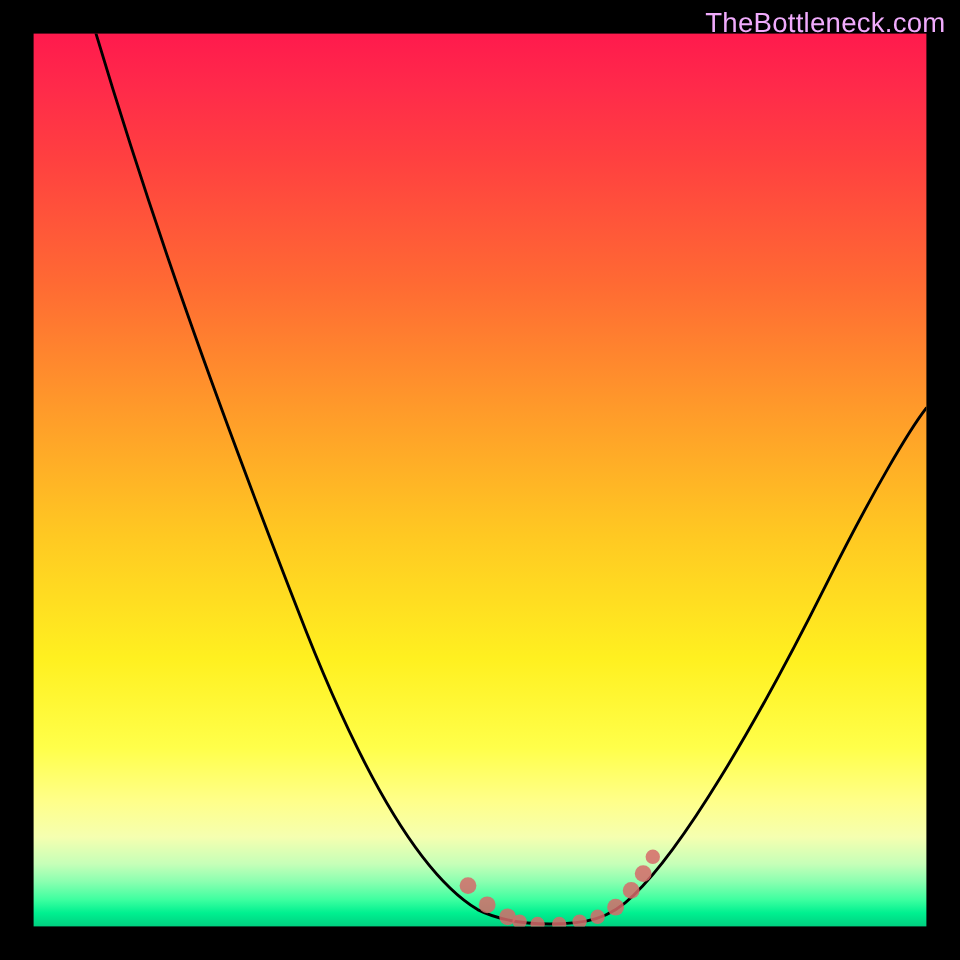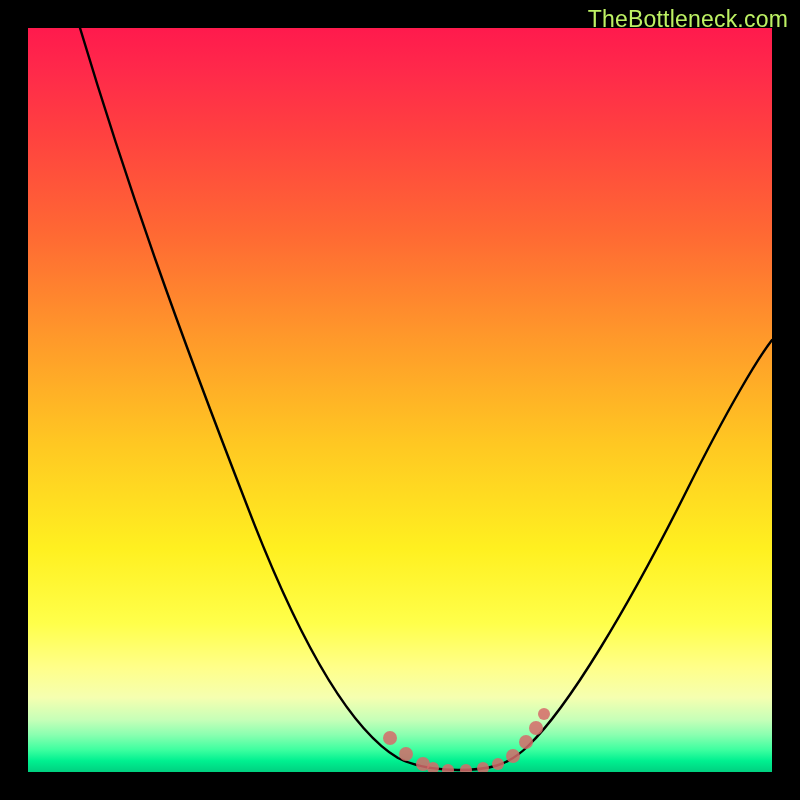--- a/index.html
+++ b/index.html
@@ -42,21 +42,21 @@
       #8affb0 95%,
       #3effa0 97%,
       #00f090 98.5%,
       #00d080 100%
     );
   }
   .watermark {
     position: absolute;
     top: 6px;
     right: 12px;
-    color: #bef264;
+    color: #f0abfc;
     font-size: 23px;
     font-weight: 500;
     letter-spacing: 0.2px;
     z-index: 5;
     user-select: none;
     margin-left: 32px;
   }
   svg.curve {
     position: absolute;
     left: 0;

